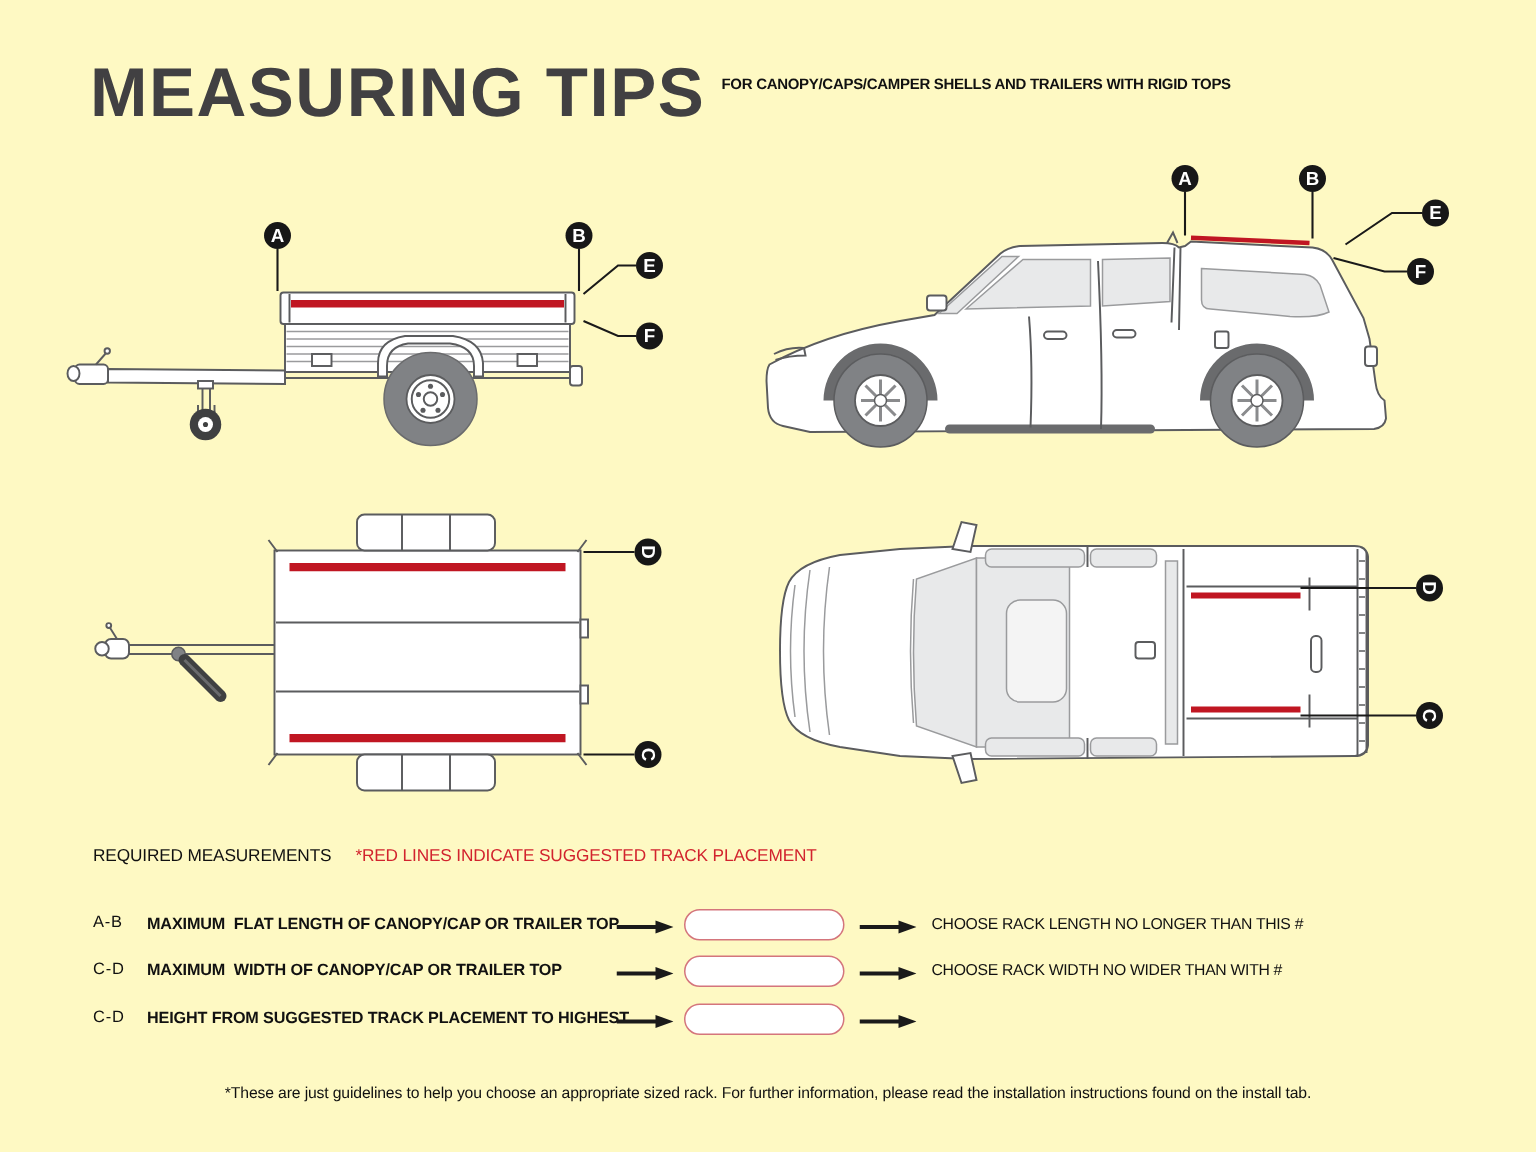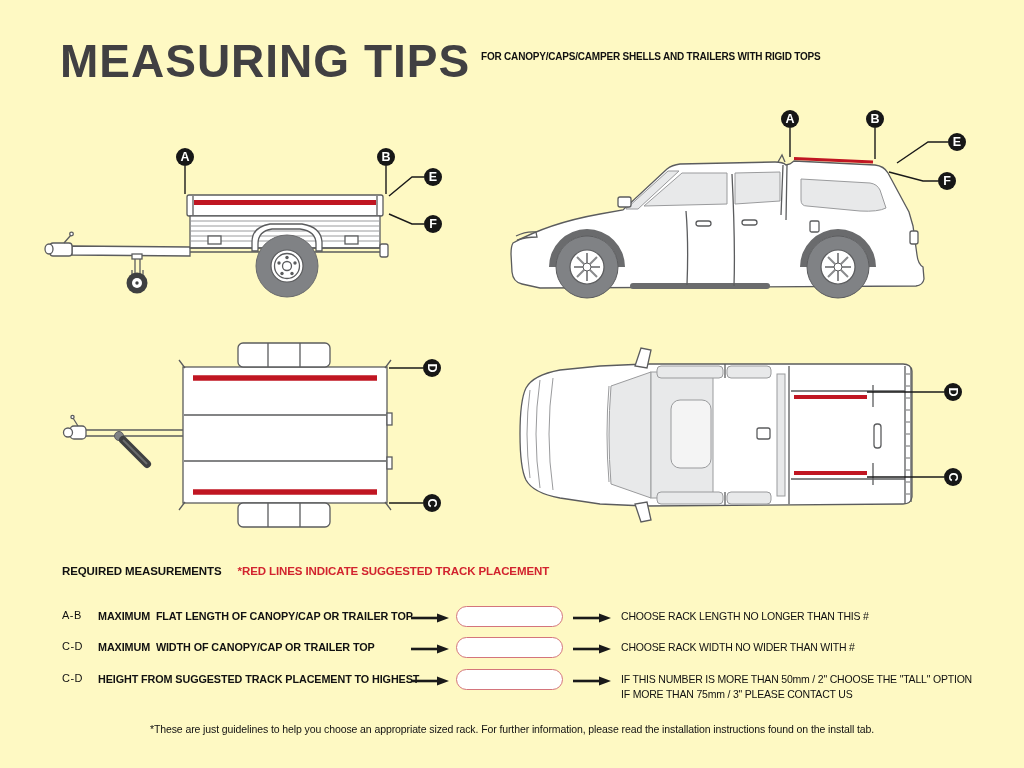--- a/index.html
+++ b/index.html
@@ -4,21 +4,21 @@
 <style>
   html,body{margin:0;padding:0;background:#fff;}
   .stage{position:relative;width:1024px;height:768px;background:#fef9c3;overflow:hidden;
          font-family:"Liberation Sans",sans-serif;color:#111;}
   .title{position:absolute;left:60px;top:34px;font-size:46px;font-weight:bold;
          color:#414042;letter-spacing:1px;white-space:pre;}
   .subtitle{position:absolute;left:481px;top:51px;font-size:10px;font-weight:bold;
             color:#111;letter-spacing:-0.2px;white-space:pre;}
   .diagram{position:absolute;}
   .legend{position:absolute;left:62px;top:565px;display:flex;gap:16px;
-          font-size:11.5px;font-weight:bold;letter-spacing:-0.1px;}
+          font-size:11.5px;font-weight:normal;letter-spacing:-0.1px;}
   .legend .red{color:#D2232E;}
   .mrow{position:absolute;left:62px;width:950px;display:flex;align-items:flex-start;}
   .mid{width:36px;font-size:11px;font-weight:normal;letter-spacing:0.5px;padding-top:3px;}
   .mdesc{width:306px;font-size:10.8px;font-weight:bold;line-height:15px;padding-top:3px;
          letter-spacing:-0.1px;}
   .mdesc span{display:block;white-space:pre;}
   .marrow{width:52px;display:flex;justify-content:center;padding-top:7px;}
   .marrow.two{width:58px;}
   .mpill{width:107px;height:21px;box-sizing:border-box;background:#fff;
          border:1.5px solid #D4757C;border-radius:11px;font-size:11px;line-height:18px;
@@ -353,21 +353,17 @@
           <polygon points="26,0.6 38,5 26,9.4" fill="#1a1a1a"></polygon>
         </svg>
     </div>
     <div class="mpill"></div>
     <div class="marrow two">
       <svg width="38" height="10" viewBox="0 0 38 10">
           <line x1="0" y1="5" x2="27" y2="5" stroke="#1a1a1a" stroke-width="2.6"></line>
           <polygon points="26,0.6 38,5 26,9.4" fill="#1a1a1a"></polygon>
         </svg>
     </div>
-    <div class="mresult">
-      <span>IF THIS NUMBER IS MORE THAN 50mm / 2" CHOOSE THE "TALL" OPTION</span>
-      <span>IF MORE THAN 75mm / 3" PLEASE CONTACT US</span>
-    </div>
   </div>
 
   <div class="footnote">*These are just guidelines to help you choose an appropriate sized rack. For further information, please read the installation instructions found on the install tab.</div>
 
 </div>
 
 </body></html>

